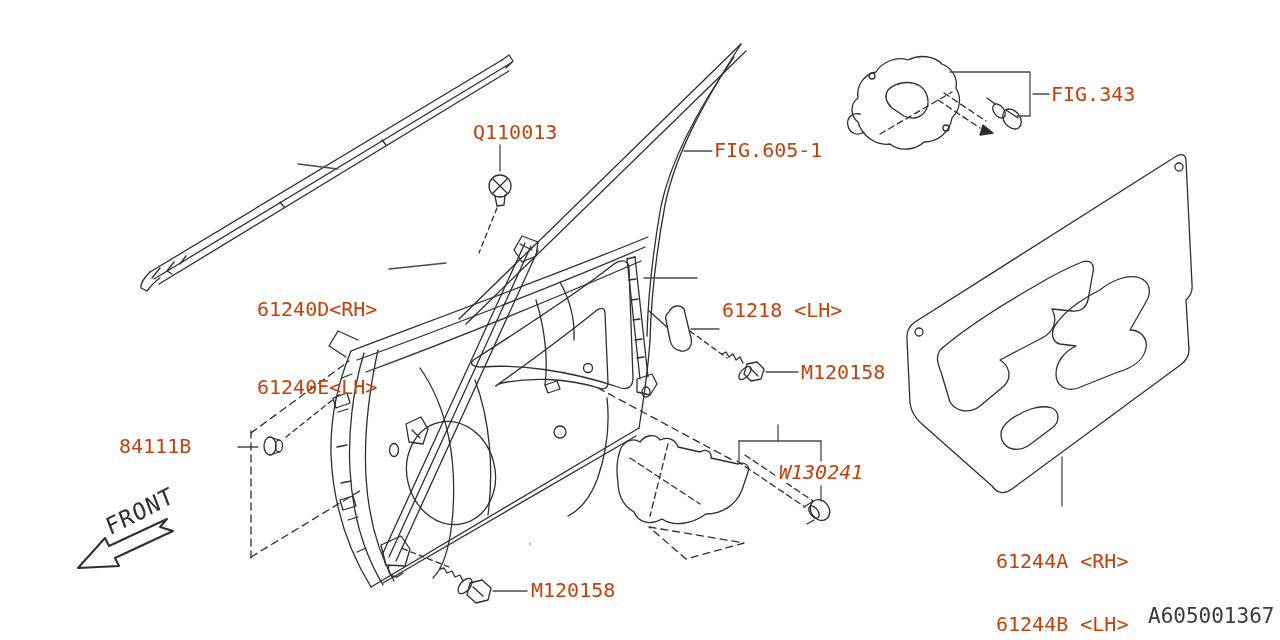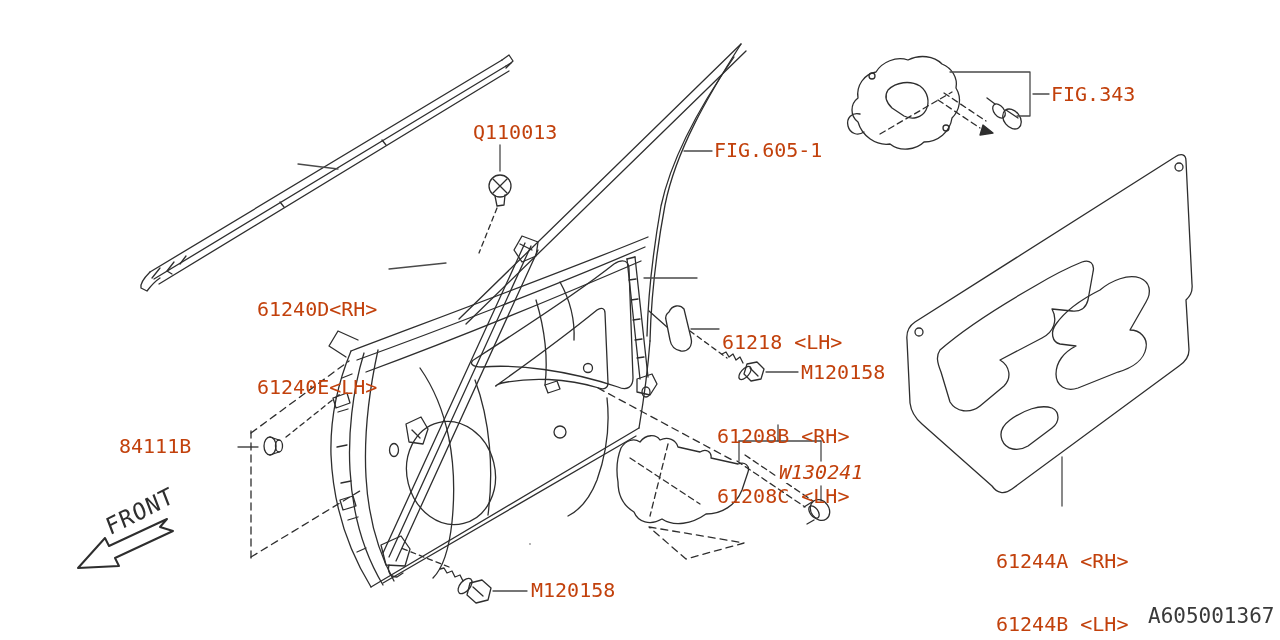--- a/index.html
+++ b/index.html
@@ -217,28 +217,24 @@
   <div class="lbl" style="left:714px;top:140px;">FIG.605-1</div>
 
   <div class="lbl" style="left:1051px;top:84px;">FIG.343</div>
 
   <div class="lbl" style="left:257px;top:254px;line-height:22px;">
     <div style="height:22px;">61240D&lt;RH&gt;</div>
     <div style="height:22px;margin-top:12px;">61240E&lt;LH&gt;</div>
   </div>
 
 
-  <div class="lbl" style="left:722px;top:332px;">61218 &lt;LH&gt;</div>
+  <div class="lbl" style="left:722px;top:300px;">61218 &lt;LH&gt;</div>
 
   <div class="lbl" style="left:801px;top:362px;">M120158</div>
 
-  <div class="lbl" style="left:717px;top:386px;line-height:20px;">
-    <div style="height:20px;">61208B &lt;RH&gt;</div>
-    <div style="height:20px;">61208C &lt;LH&gt;</div>
-  </div>
 
   <div class="lbl" style="left:777px;top:462px;background:#ffffff;padding:0 2px;font-style:italic;">W130241</div>
 
   <div class="lbl" style="left:119px;top:436px;">84111B</div>
 
   <div class="lbl" style="left:531px;top:580px;">M120158</div>
 
   <div class="lbl" style="left:996px;top:509px;">
     <div>61244A &lt;RH&gt;</div>
     <div>61244B &lt;LH&gt;</div>

